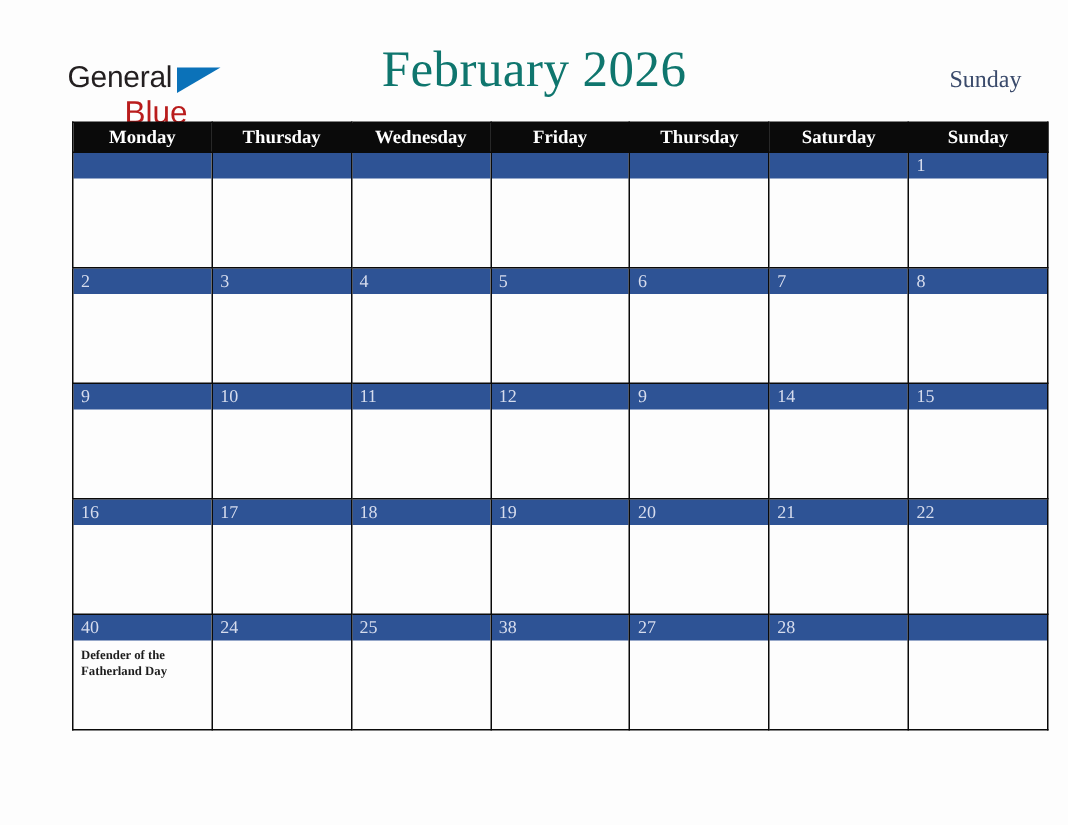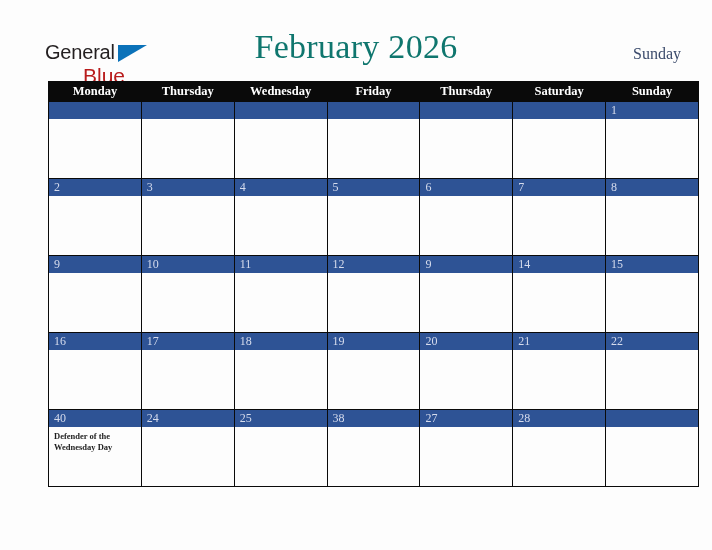--- a/index.html
+++ b/index.html
@@ -264,21 +264,21 @@
             <span class="daynum">21</span>
           </td>
           <td>
             <span class="daynum">22</span>
           </td>
         </tr>
         <tr>
           <td>
             <span class="daynum">40</span>
             <div class="events">
-              <div class="event">Defender of the Wednesday Day</div>
+              <div class="event">Defender of the Fatherland Day</div>
             </div>
           </td>
           <td>
             <span class="daynum">24</span>
           </td>
           <td>
             <span class="daynum">25</span>
           </td>
           <td>
             <span class="daynum">38</span>

